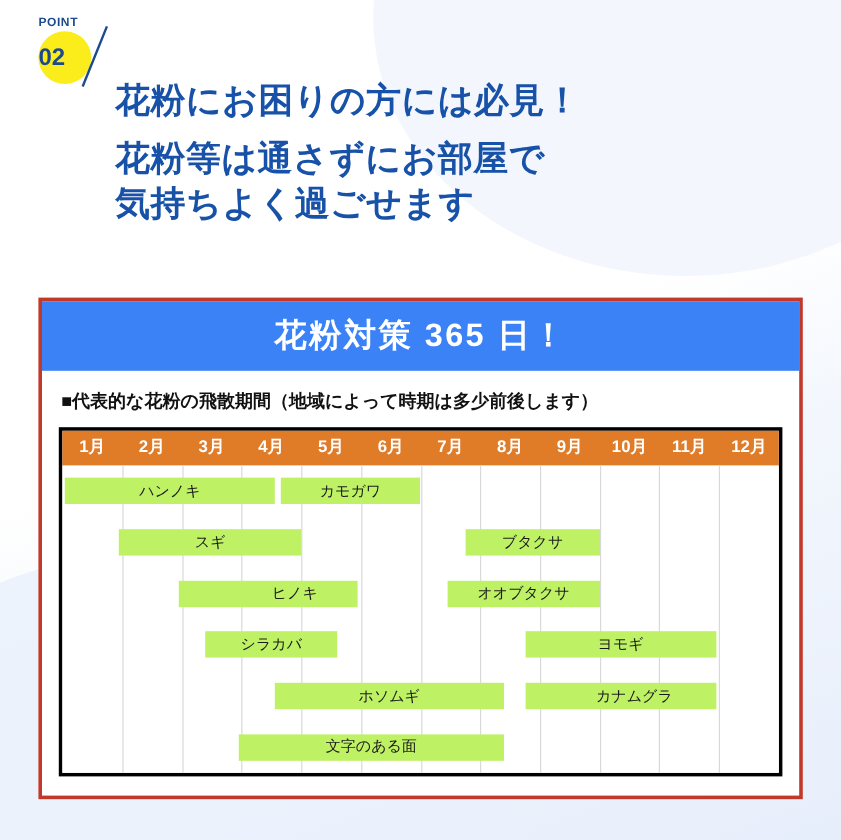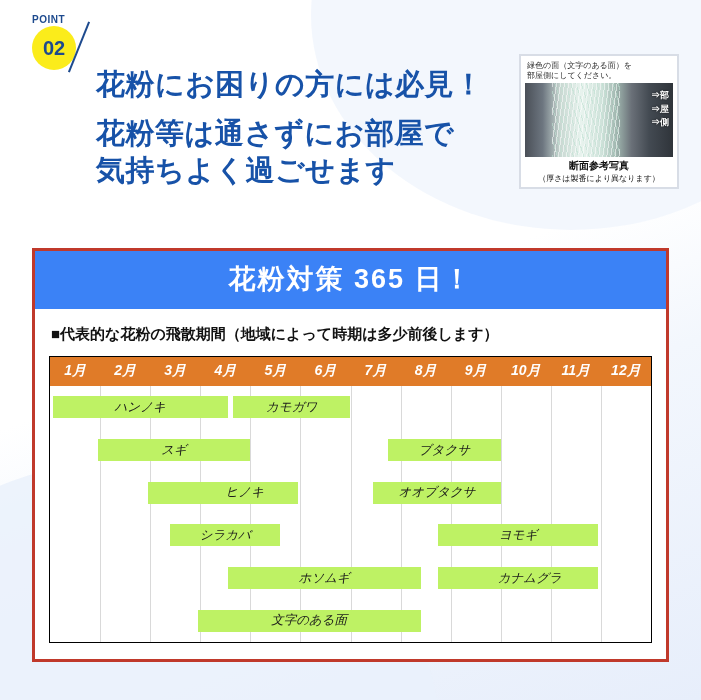--- a/index.html
+++ b/index.html
@@ -61,21 +61,20 @@
   .point-circle {
     position: absolute;
     left: 6px;
     top: 14px;
     width: 44px;
     height: 44px;
     border-radius: 50%;
     background: #fbec1b;
     display: flex;
     align-items: center;
-    justify-content: center;
   }
   .point-num {
     font-size: 20px;
     font-weight: bold;
     color: #1d4a8e;
     line-height: 1;
   }
   .point-slash {
     position: absolute;
     left: 52px;
@@ -188,23 +187,22 @@
   .sub-title {
     font-size: 15px;
     font-weight: bold;
     color: #111111;
     margin: 2px 0 12px 2px;
   }
 
   
   .chart {
     position: relative;
-    border: 1px solid #000000;
-    box-sizing: border-box;
-    font-style: italic;
+    border: 3px solid #000000;
+    box-sizing: border-box;
   }
   .chart-months {
     display: flex;
     background: #e07b28;
   }
   .chart-months .m {
     flex: 1 1 0;
     text-align: center;
     color: #ffffff;
     font-size: 14px;
@@ -251,34 +249,20 @@
     </div>
     <div class="point-slash"></div>
   </div>
 
   <div class="headline">
     <div class="line l1">花粉にお困りの方には必見！</div>
     <div class="line">花粉等は通さずにお部屋で</div>
     <div class="line">気持ちよく過ごせます</div>
   </div>
 
-  <div class="photo-card">
-    <div class="photo-note">緑色の面（文字のある面）を</div>
-    <div class="photo-note" style="margin-top:-2px;">部屋側にしてください。</div>
-    <div class="photo-area">
-      <div class="photo-texture"></div>
-      <div class="photo-arrows">
-        <div>⇒部</div>
-        <div>⇒屋</div>
-        <div>⇒側</div>
-      </div>
-    </div>
-    <div class="photo-caption">断面参考写真</div>
-    <div class="photo-subcaption">（厚さは製番により異なります）</div>
-  </div>
 
   <div class="panel">
     <div class="panel-header">花粉対策 365 日！</div>
     <div class="panel-body">
       <div class="sub-title">■代表的な花粉の飛散期間（地域によって時期は多少前後します）</div>
       <div class="chart">
         <div class="chart-months" id="months-row">
             <div class="m">1月</div>
             <div class="m">2月</div>
             <div class="m">3月</div>

